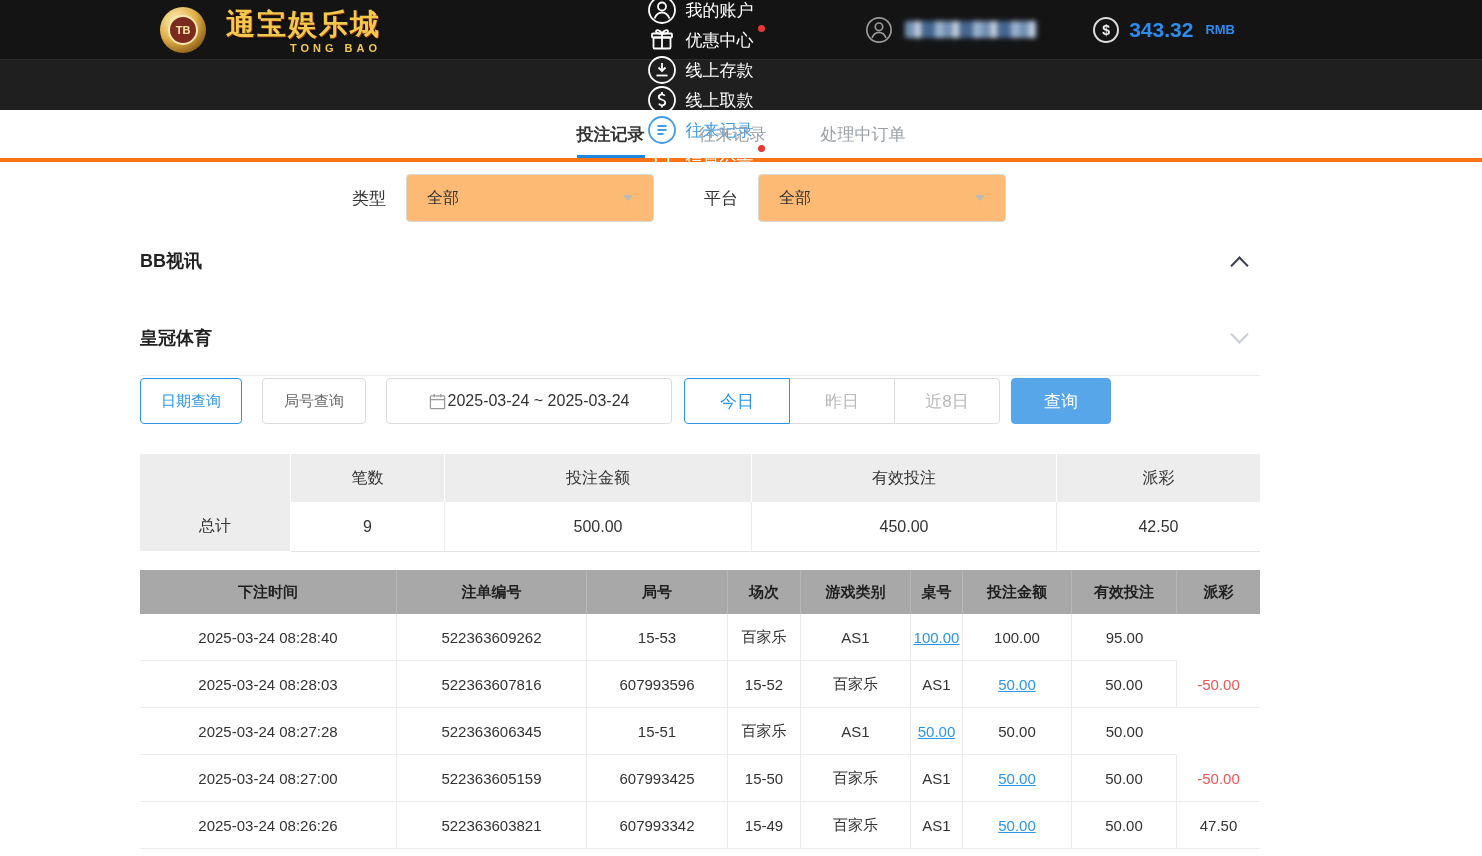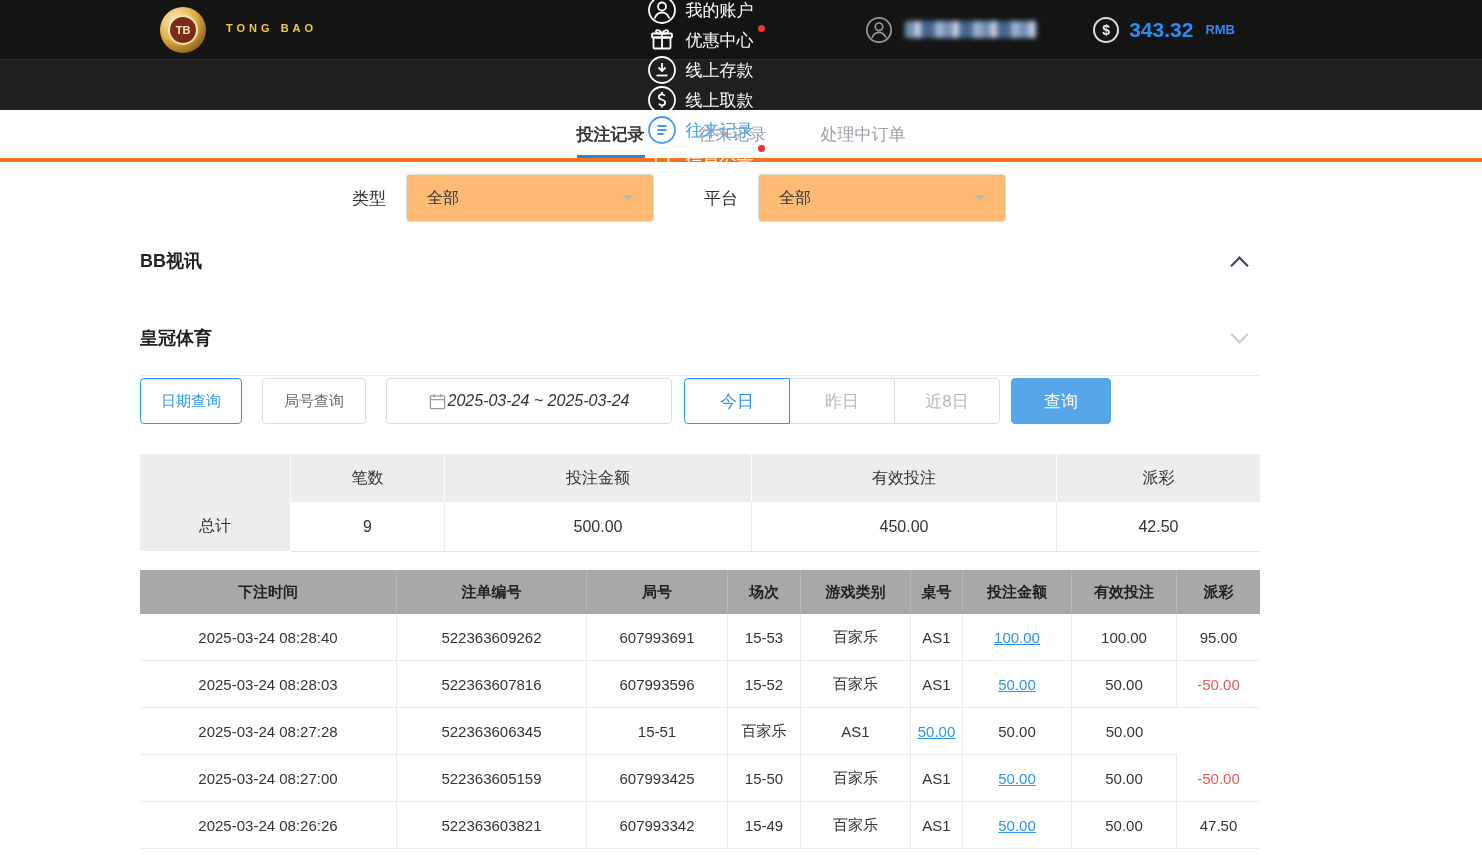--- a/index.html
+++ b/index.html
@@ -75,21 +75,21 @@
     transform:rotate(45deg); margin-right:14px; margin-top:-6px; }
   .chev.up { border-color:#3c4150; transform:rotate(-135deg); margin-top:8px; }
 
   .query-row { margin-top:2px; height:46px; display:flex; align-items:center; }
   .btn { height:46px; background:#fff; border-radius:4px; font-size:15px;
     display:flex; align-items:center; justify-content:center; cursor:pointer; }
   .btn-date-query { width:102px; border:1px solid #2b95e9; color:#2b95e9; }
   .btn-round-query { width:104px; border:1px solid #dcdcdc; color:#666; margin-left:20px; }
   .date-input { width:286px; height:46px; border:1px solid #dcdcdc; border-radius:4px;
     margin-left:20px; display:flex; align-items:center; justify-content:center; gap:2px;
-    font-size:16px; color:#333; cursor:pointer;font-style:italic; }
+    font-size:16px; color:#333; cursor:pointer; }
   .cal-icon { width:17px; height:17px; color:#9a9a9a; }
   .seg-group { display:flex; margin-left:12px; }
   .seg { width:106px; height:46px; background:#fff; border:1px solid #dcdcdc; color:#b9b9b9;
     font-size:17px; display:flex; align-items:center; justify-content:center; cursor:pointer; }
   .seg + .seg { margin-left:-1px; }
   .seg.first { border-radius:4px 0 0 4px; }
   .seg.last { border-radius:0 4px 4px 0; }
   .seg.active { border-color:#2b95e9; color:#2b95e9; position:relative; z-index:2; }
   .btn-search { width:100px; margin-left:11px; background:#58a6ea; border:1px solid #58a6ea;
     color:#fff; font-size:17px; }
@@ -118,20 +118,21 @@
 </style>
 </head>
 <body>
 
 <div class="topbar">
   <div class="logo">
     <div class="badge">
       <div class="badge-inner">TB</div>
     </div>
     <div class="logo-text">
+      <div class="logo-title">通宝娱乐城</div>
       <div class="logo-sub">TONG BAO</div>
     </div>
   </div>
   <div class="topbar-right">
     <div class="user-group">
       <svg class="circle-icon" viewBox="0 0 30 30" fill="none" stroke="currentColor" stroke-width="1.8">
         <circle cx="15" cy="15" r="13"></circle>
           <circle cx="15" cy="11.5" r="4"></circle>
         <path d="M7.5 23.5c1.8-4.4 4.8-6 7.5-6s5.7 1.6 7.5 6"></path>
       </svg>
@@ -273,21 +274,20 @@
       <div class="bh">游戏类别</div>
       <div class="bh">桌号</div>
       <div class="bh">投注金额</div>
       <div class="bh">有效投注</div>
       <div class="bh last">派彩</div>
     </div>
     <div>
   <div class="bet-row">
     <div class="bc">2025-03-24 08:28:40</div>
     <div class="bc">522363609262</div>
-    <div class="bc">607993691</div>
     <div class="bc">15-53</div>
     <div class="bc">百家乐</div>
     <div class="bc">AS1</div>
     <div class="bc link">100.00</div>
     <div class="bc">100.00</div>
     <div class="bc last">95.00</div>
   </div>
 
   <div class="bet-row">
     <div class="bc">2025-03-24 08:28:03</div>

